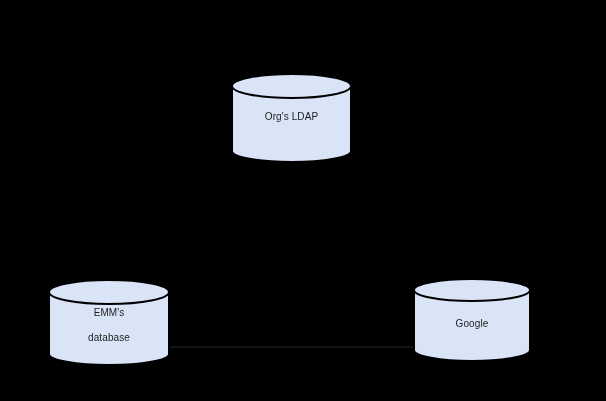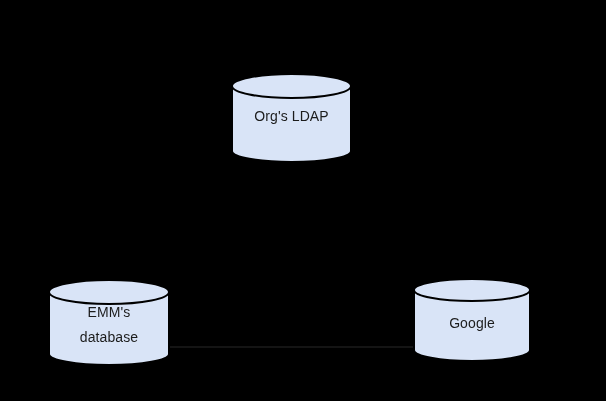--- a/index.html
+++ b/index.html
@@ -28,21 +28,21 @@
     fill: var(--cylinder-fill, #d9e4f7);
     stroke: var(--cylinder-stroke, #000000);
     stroke-width: 2;
   }
   .cyl-label {
     position: absolute;
     left: 0;
     width: 100%;
     text-align: center;
     color: var(--label-text, #1c1c1c);
-    font-size: 14px;
+    font-size: 10px;
     line-height: 25px;
     letter-spacing: 0.1px;
     z-index: 2;
   }
   #cyl-ldap   { left: 231px; top: 73px;  width: 121px; height: 90px; }
   #cyl-ldap .cyl-label   { top: 31px; }
   #cyl-emm    { left: 48px;  top: 279px; width: 122px; height: 88px; }
   #cyl-emm .cyl-label    { top: 21px; }
   #cyl-google { left: 413px; top: 278px; width: 118px; height: 85px; }
   #cyl-google .cyl-label { top: 33px; }

